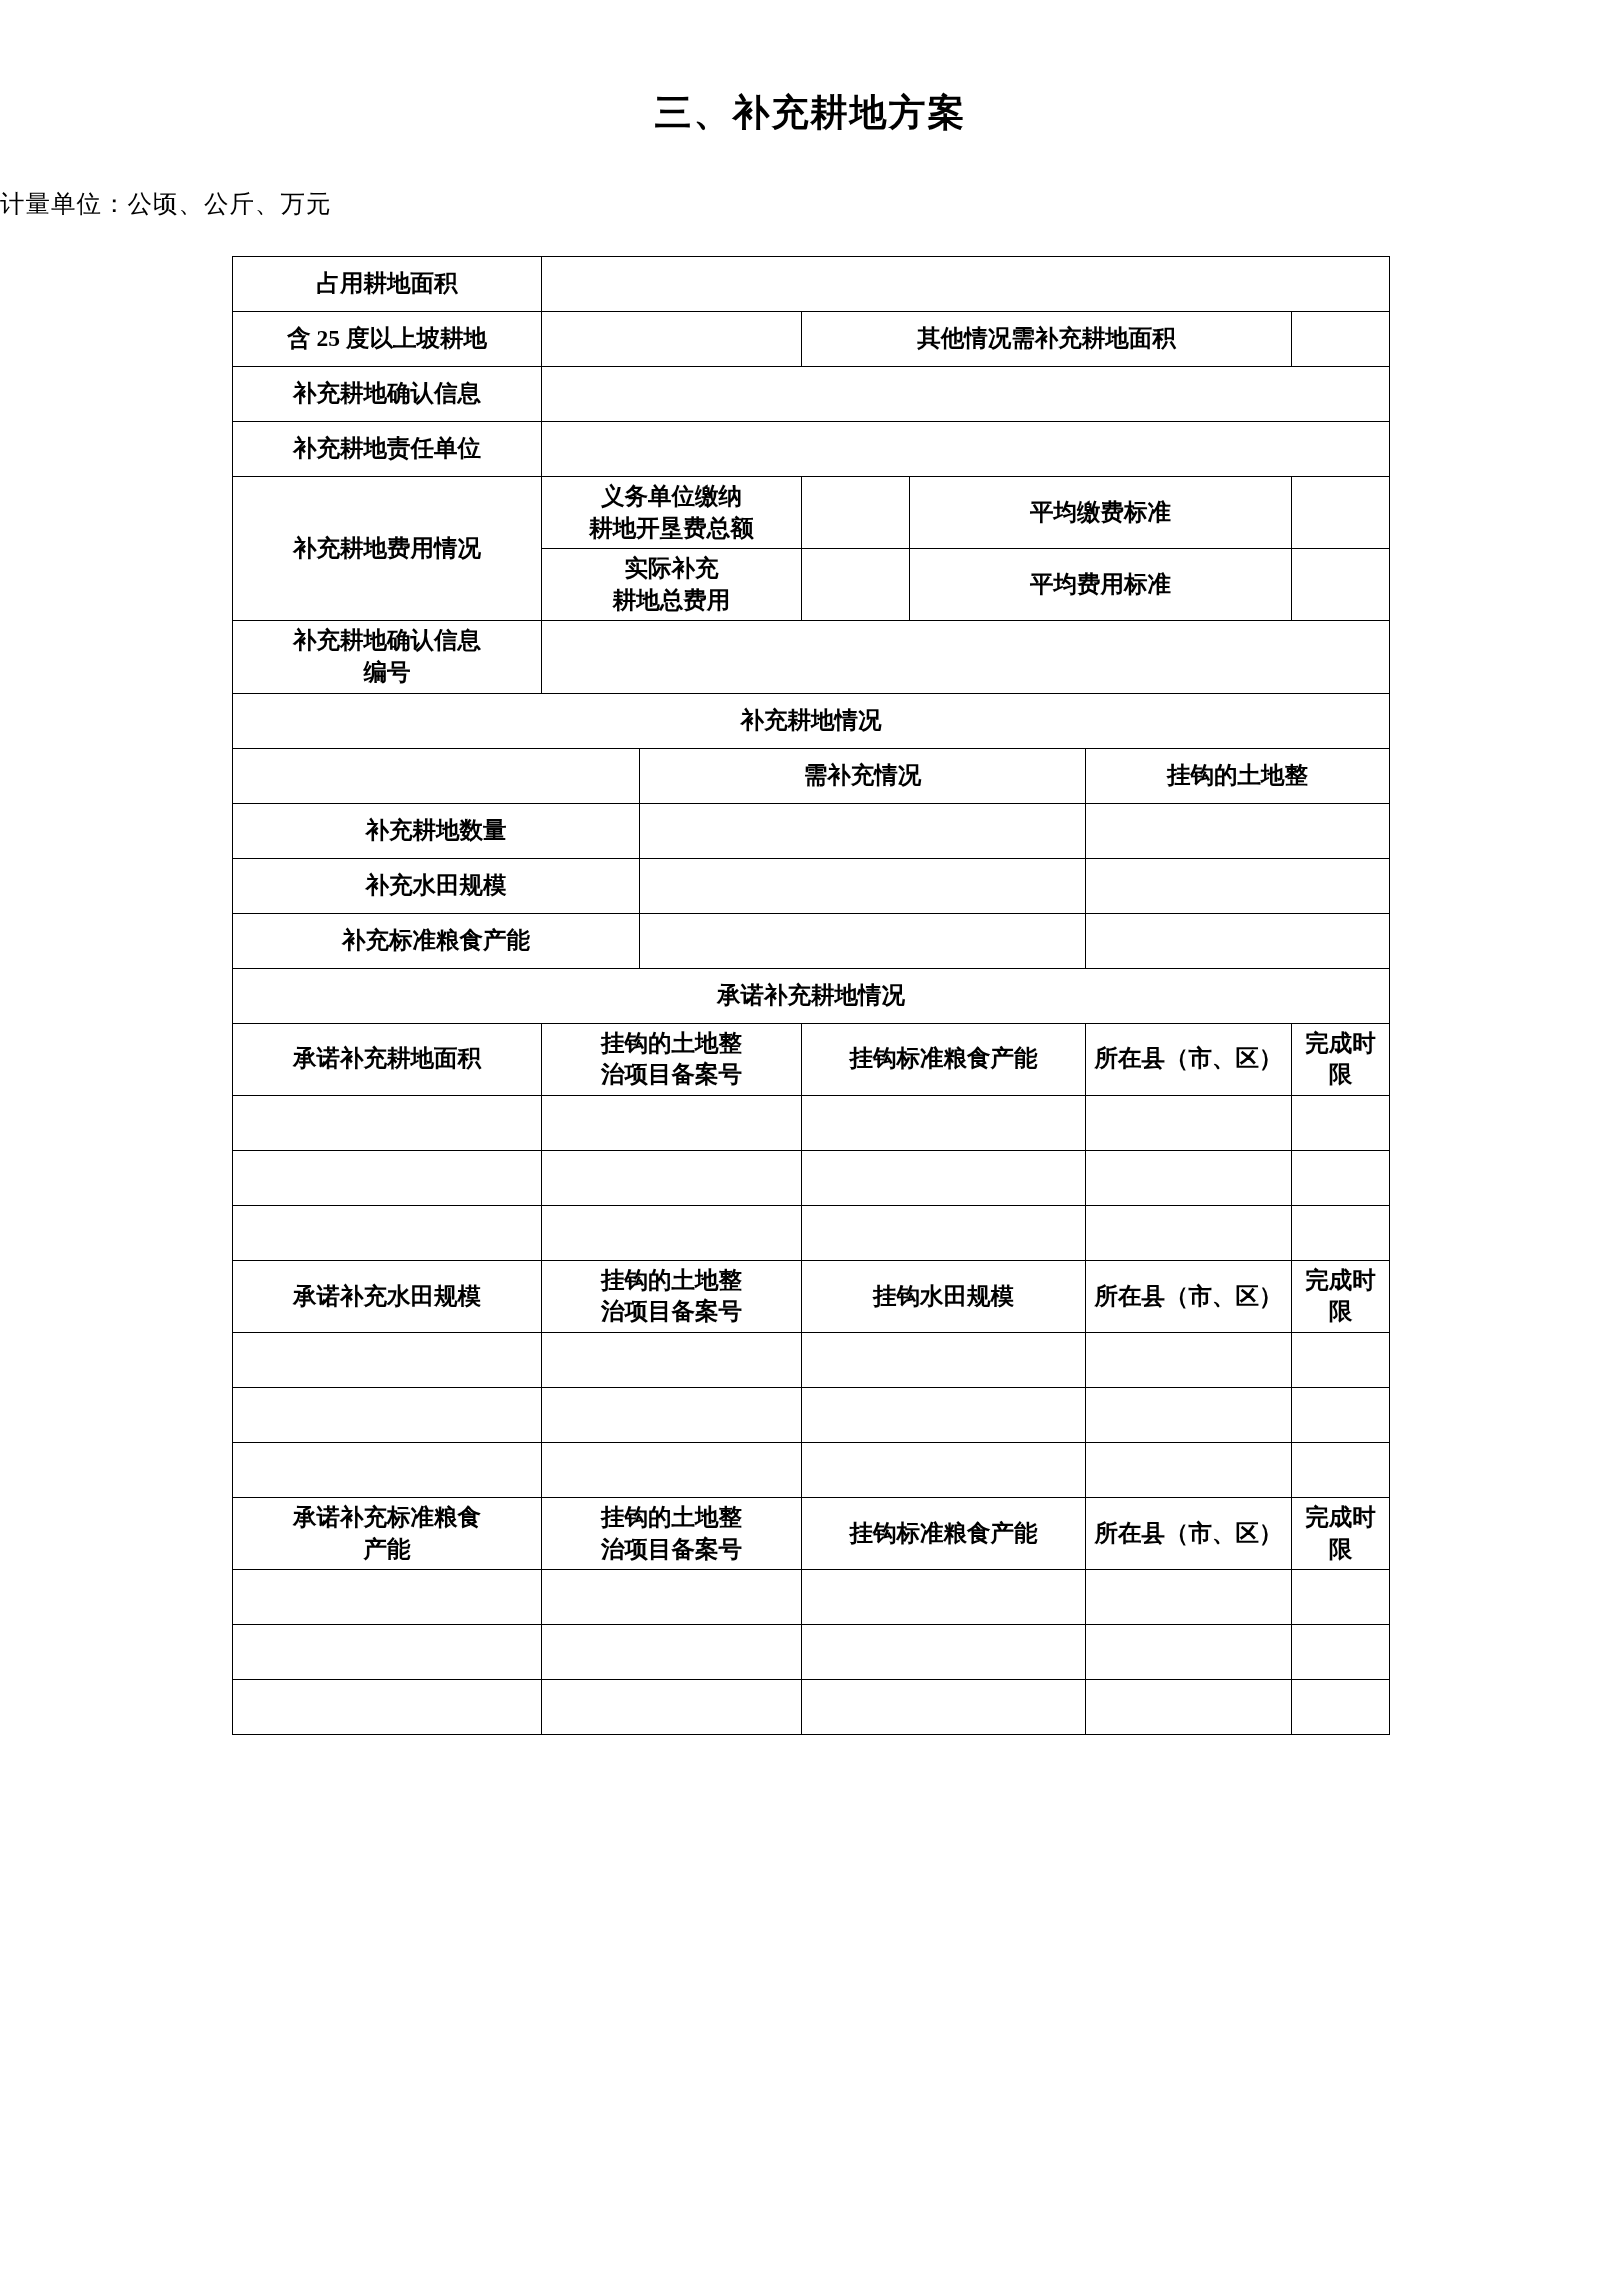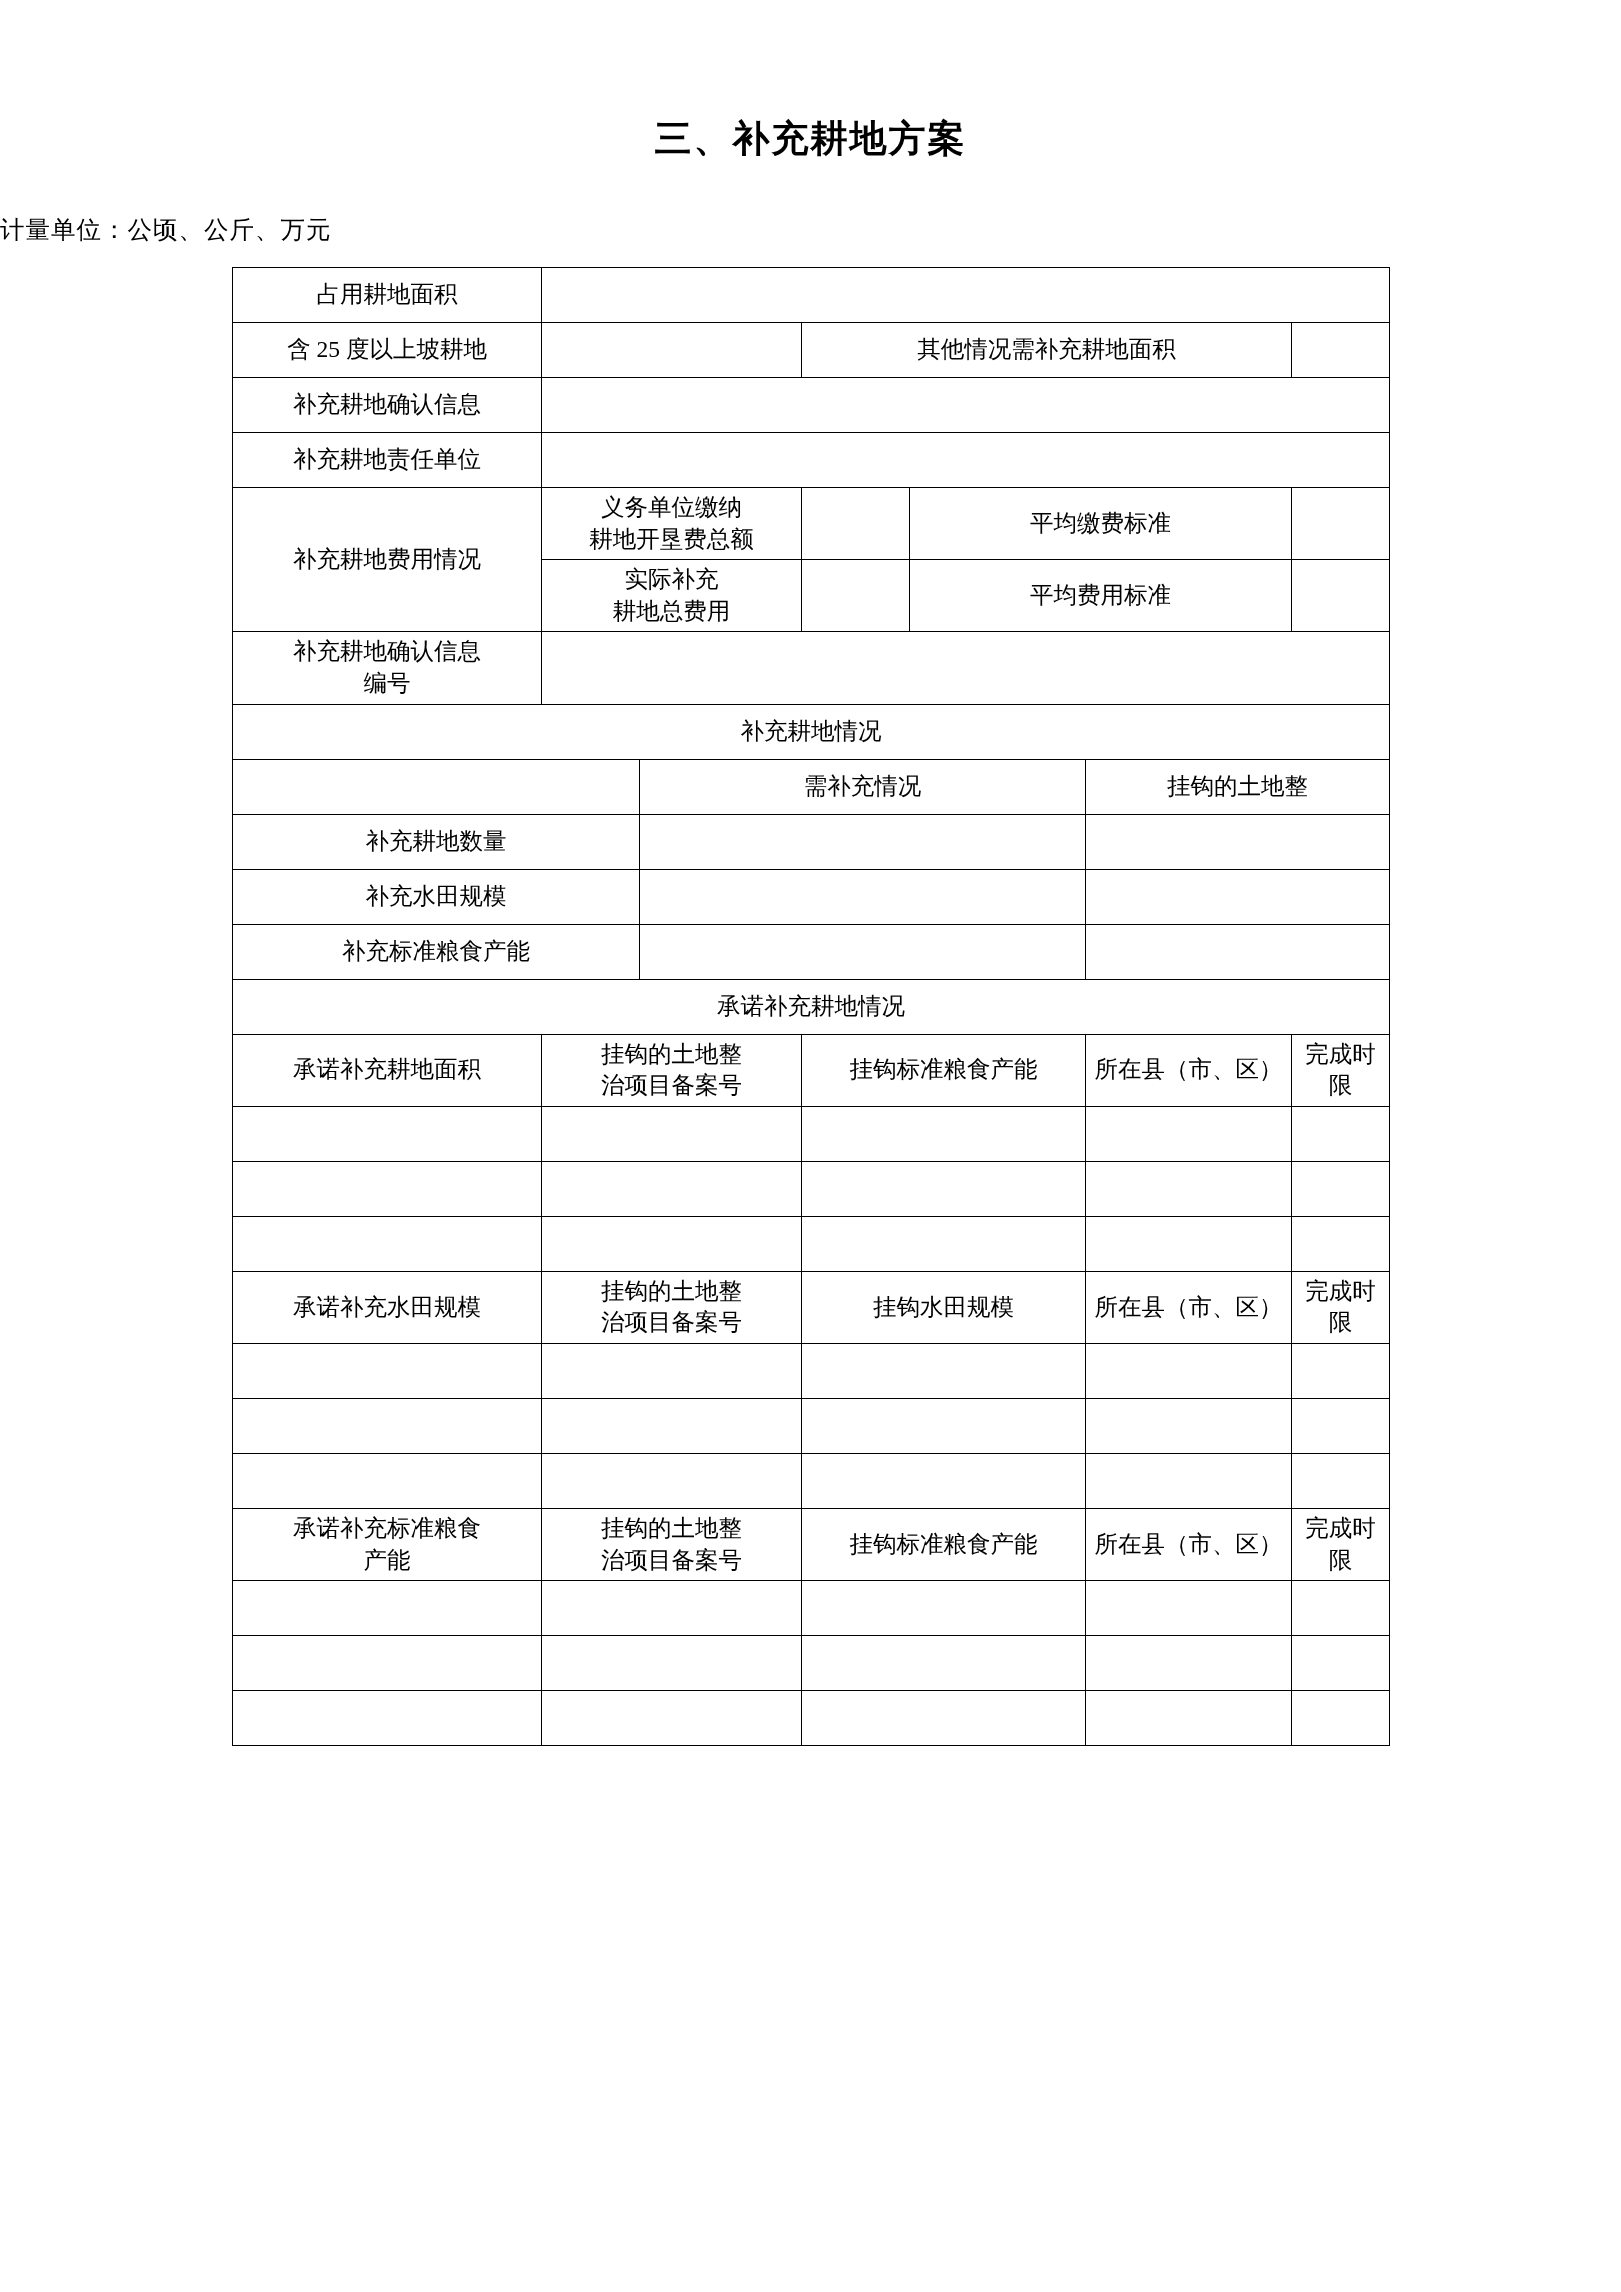--- a/index.html
+++ b/index.html
@@ -20,32 +20,33 @@
     box-sizing: border-box;
     padding: 0;
     position: relative;
   }
   .title {
     text-align: center;
     font-family: "DejaVu Serif", "Liberation Serif", serif;
     font-weight: bold;
     font-size: 37px;
     letter-spacing: 2px;
-    margin-top: 114px;
+    margin-top: 88px;
     margin-bottom: 0;
   }
   .unit-line {
     font-size: 24.5px;
     margin-top: 49px;
     padding-right: 245px;
     letter-spacing: 1px;
   }
   .table-wrap {
-    margin: 21px auto 0 auto;
+    margin: 36px auto 0 auto;
     width: 1157px;
+    font-weight: bold;
   }
   table.main {
     border-collapse: collapse;
     width: 1157px;
     table-layout: fixed;
   }
   table.main td {
     border: 1px solid #000000;
     font-size: 23.5px;
     text-align: center;

